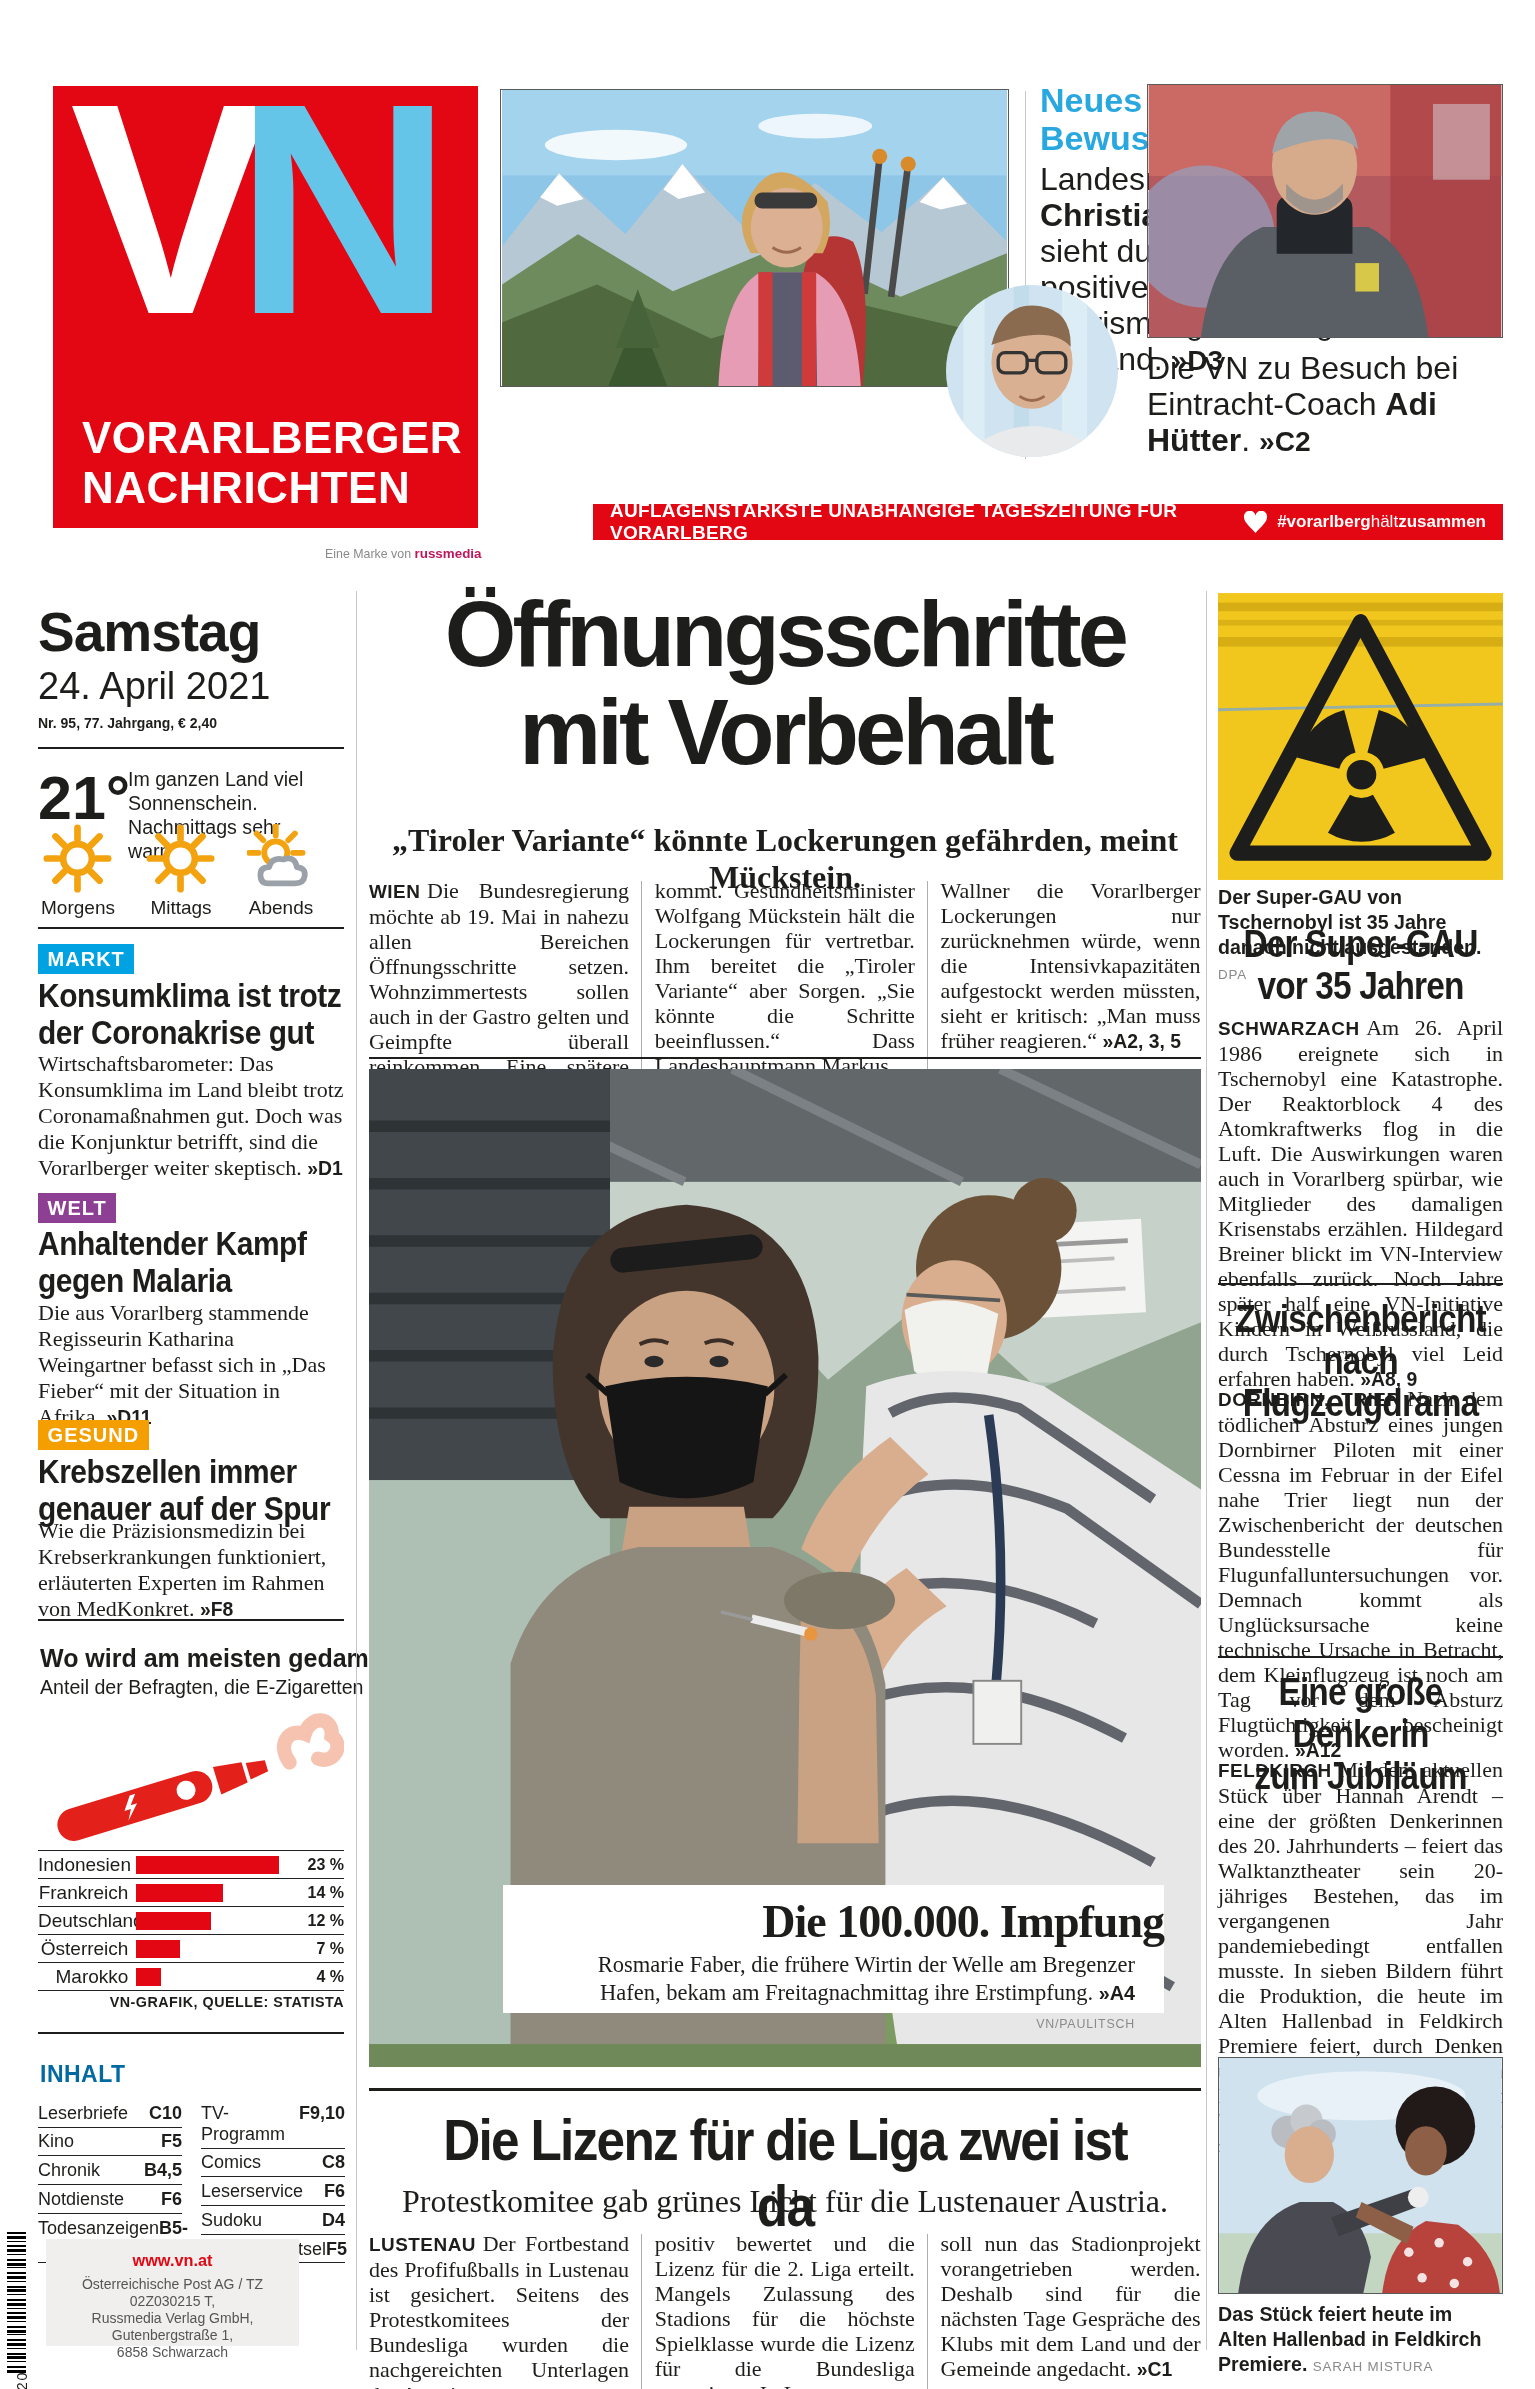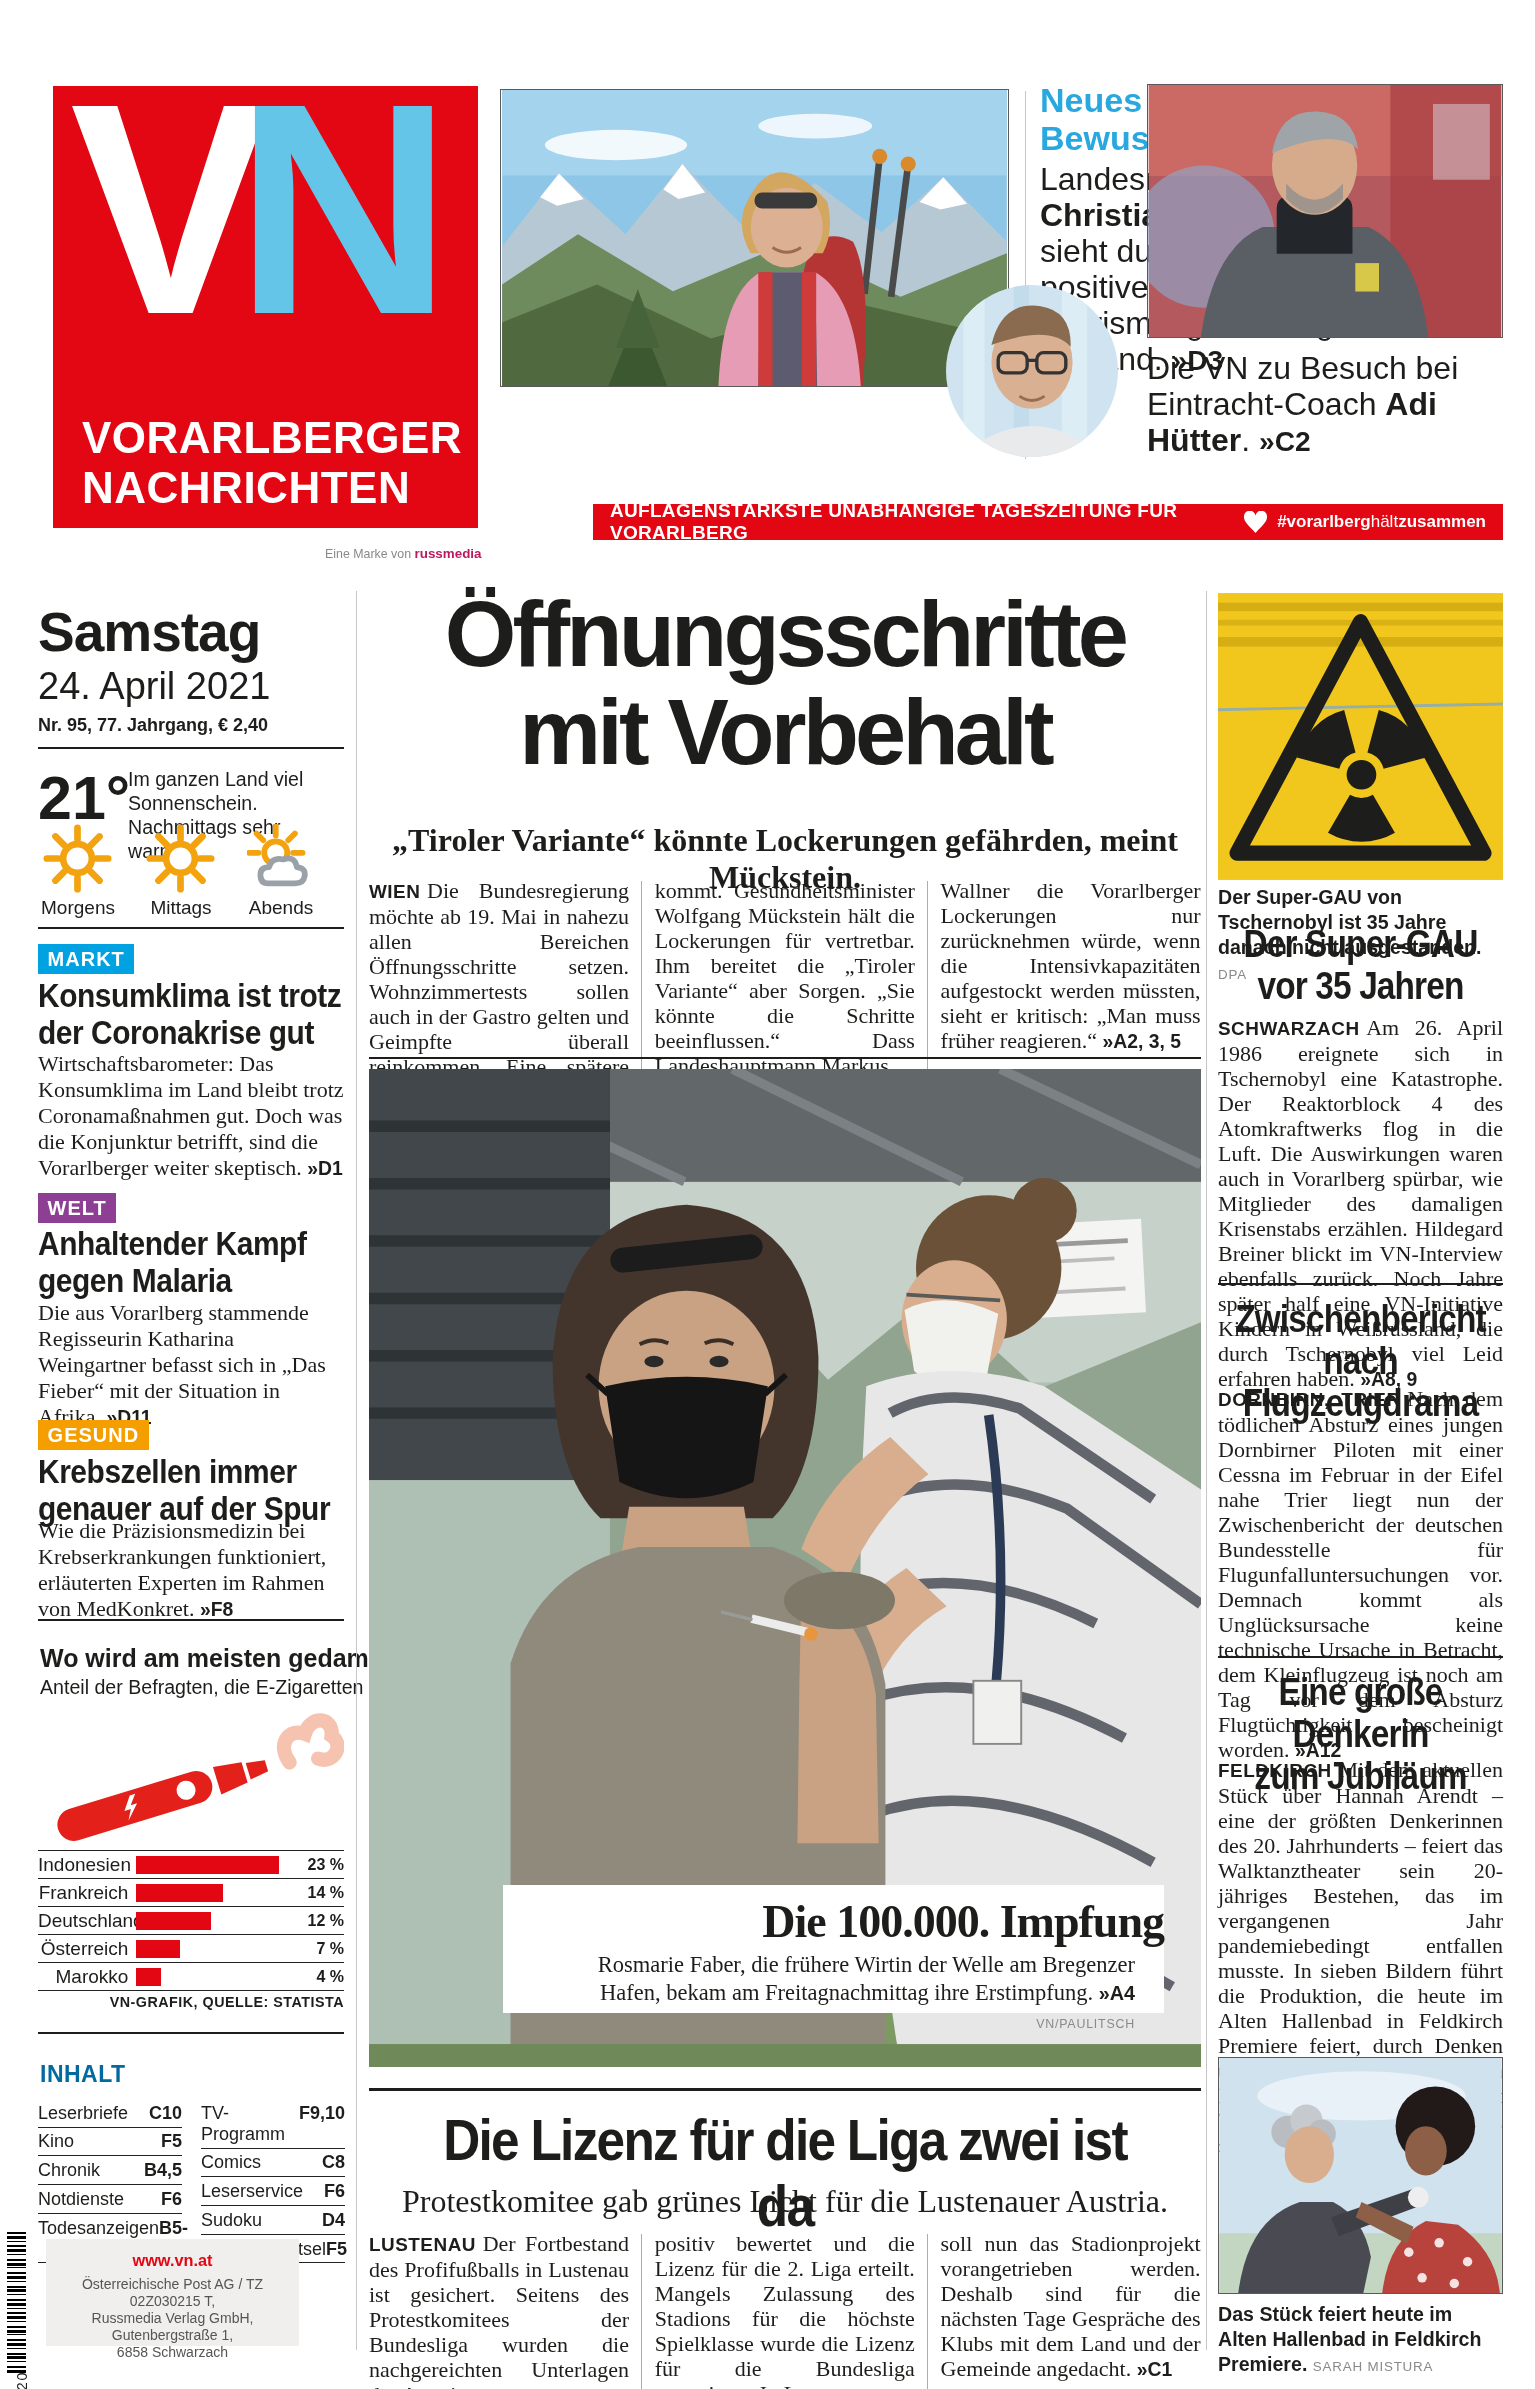--- a/index.html
+++ b/index.html
@@ -34,21 +34,21 @@
   #banner { position:absolute; left:593px; top:504px; width:910px; height:36px; background:#e30613; color:#fff;
             display:flex; align-items:center; padding:0 17px; }
   #banner-text { font-weight:bold; font-size:19px; letter-spacing:0.3px; }
   #banner-right { display:flex; align-items:center; gap:9.6px; font-size:17px; }
   #banner-right .ht-b { font-weight:bold; }
   #heart { width:25px; height:23px; }
 
   
   #day     { position:absolute; left:38px; top:600px; font-size:55px; font-weight:bold; letter-spacing:-1px; }
   #date    { position:absolute; left:38px; top:665px; font-size:38px; }
-  #issue   { position:absolute; left:38px; top:715px; font-size:18px; font-weight:bold; }
+  #issue   { position:absolute; left:38px; top:715px; font-size:14px; font-weight:bold; }
   #lrule1  { left:38px; top:747px; width:306px; }
   #temp    { position:absolute; left:38px; top:763px; font-size:61px; font-weight:bold; }
   #wtext   { position:absolute; left:128px; top:767px; width:208px; font-size:19.6px; line-height:24px; }
   .wicon   { position:absolute; width:69px; height:69px; }
   #wic1 { left:43px; top:824px; } #wic2 { left:146px; top:824px; } #wic3 { left:247px; top:824px; }
   .wlabel { position:absolute; width:96px; text-align:center; font-size:19px; top:897px; }
   #wl1 { left:30px; } #wl2 { left:133px; } #wl3 { left:233px; }
   #lrule2 { left:38px; top:927px; width:306px; }
   .tag { position:absolute; left:38px; color:#fff; font-weight:bold; font-size:20px; letter-spacing:1px; padding:3.8px 9.6px 2.9px; }
   #tag-markt  { top:944px;  background:#00a2e1; }

